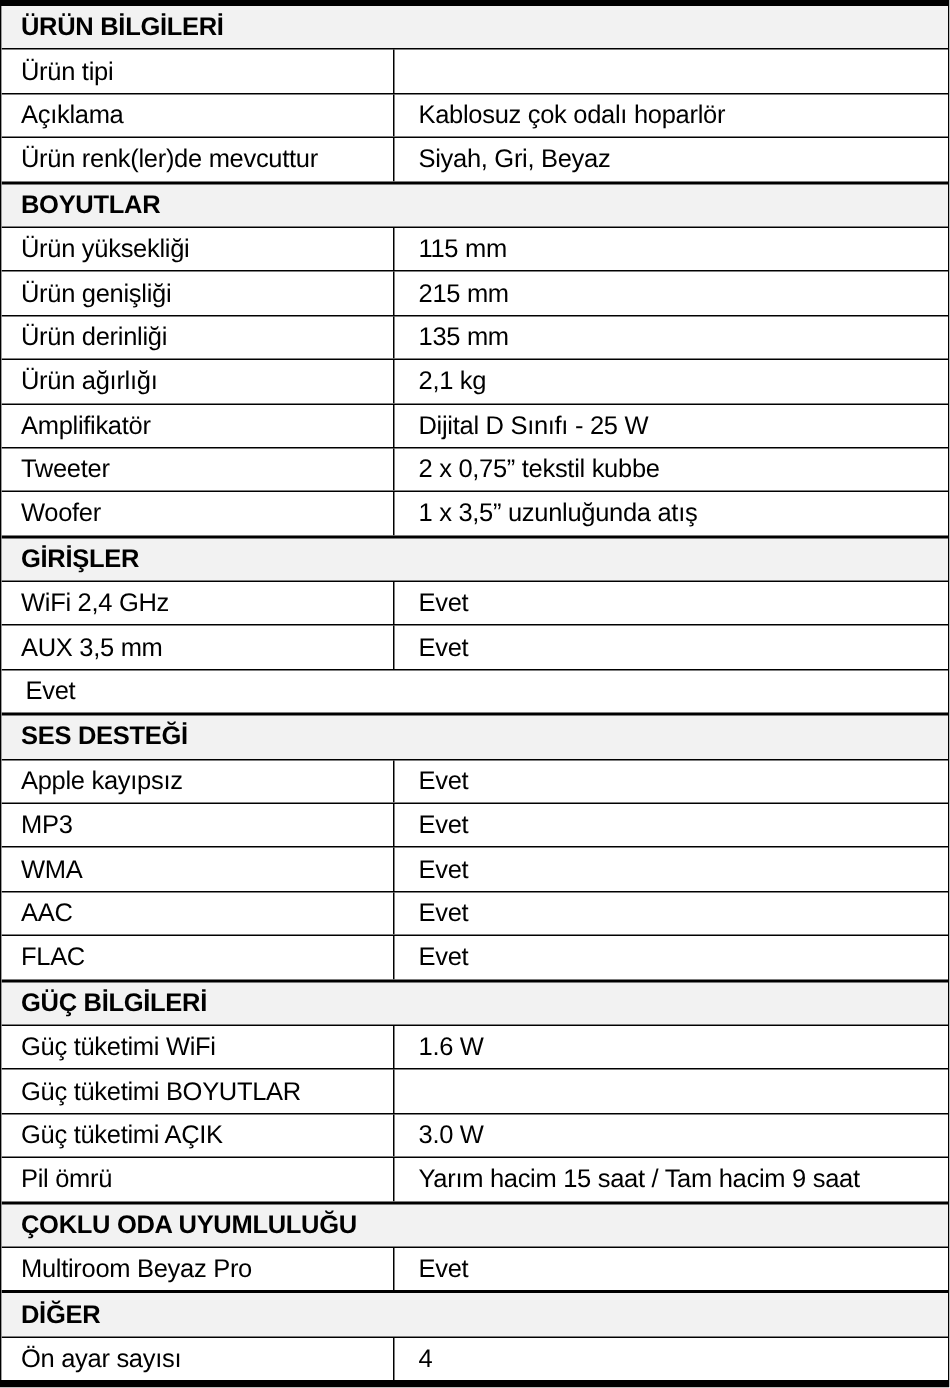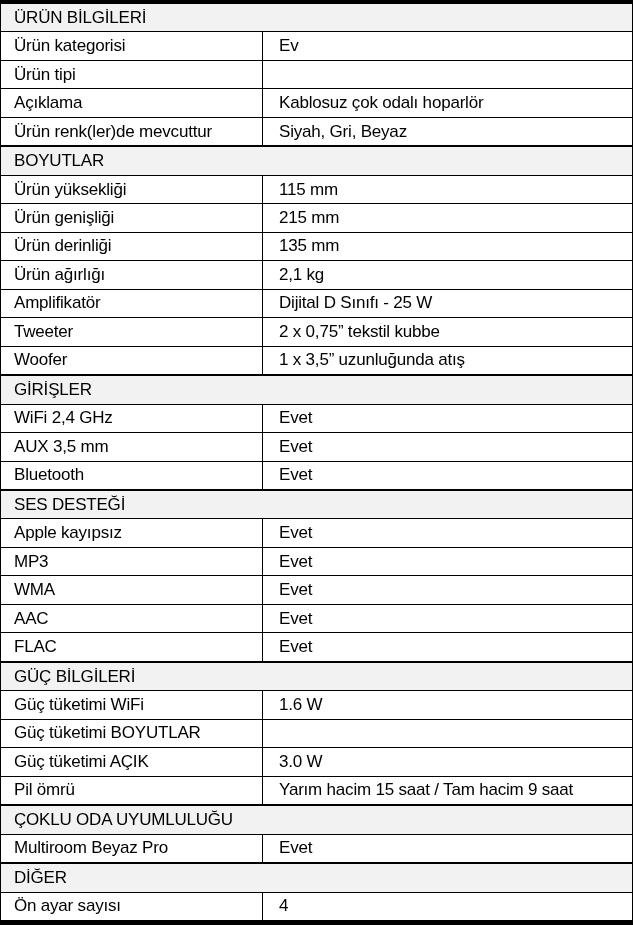--- a/index.html
+++ b/index.html
@@ -22,21 +22,21 @@
     overflow: hidden;
   }
   .section-header {
     box-sizing: border-box;
     flex: 1 1 0;
     min-height: 0;
     display: flex;
     align-items: center;
     background: #f2f2f2;
     border-top: 2px solid #000000;
-    font-weight: normal;
+    font-weight: bold;
     font-size: 17px;
     letter-spacing: -0.2px;
     padding-left: 13px;
     white-space: nowrap;
   }
   .spec-table > .section-header:first-child {
     border-top: none;
   }
   .spec-row {
     box-sizing: border-box;
@@ -71,28 +71,20 @@
 </style>
 </head>
 <body>
 
 <div class="spec-table">
     <div class="section-header">
       <span>ÜRÜN BİLGİLERİ</span>
     </div>
     <div class="spec-row">
       <div class="spec-label-cell">
-        <span>Ürün kategorisi</span>
-      </div>
-      <div class="spec-value-cell">
-        <span>Ev</span>
-      </div>
-    </div>
-    <div class="spec-row">
-      <div class="spec-label-cell">
         <span>Ürün tipi</span>
       </div>
     </div>
     <div class="spec-row">
       <div class="spec-label-cell">
         <span>Açıklama</span>
       </div>
       <div class="spec-value-cell">
         <span>Kablosuz çok odalı hoparlör</span>
       </div>
@@ -177,23 +169,20 @@
     </div>
     <div class="spec-row">
       <div class="spec-label-cell">
         <span>AUX 3,5 mm</span>
       </div>
       <div class="spec-value-cell">
         <span>Evet</span>
       </div>
     </div>
     <div class="spec-row">
-      <div class="spec-label-cell">
-        <span>Bluetooth</span>
-      </div>
       <div class="spec-value-cell">
         <span>Evet</span>
       </div>
     </div>
     <div class="section-header">
       <span>SES DESTEĞİ</span>
     </div>
     <div class="spec-row">
       <div class="spec-label-cell">
         <span>Apple kayıpsız</span>

